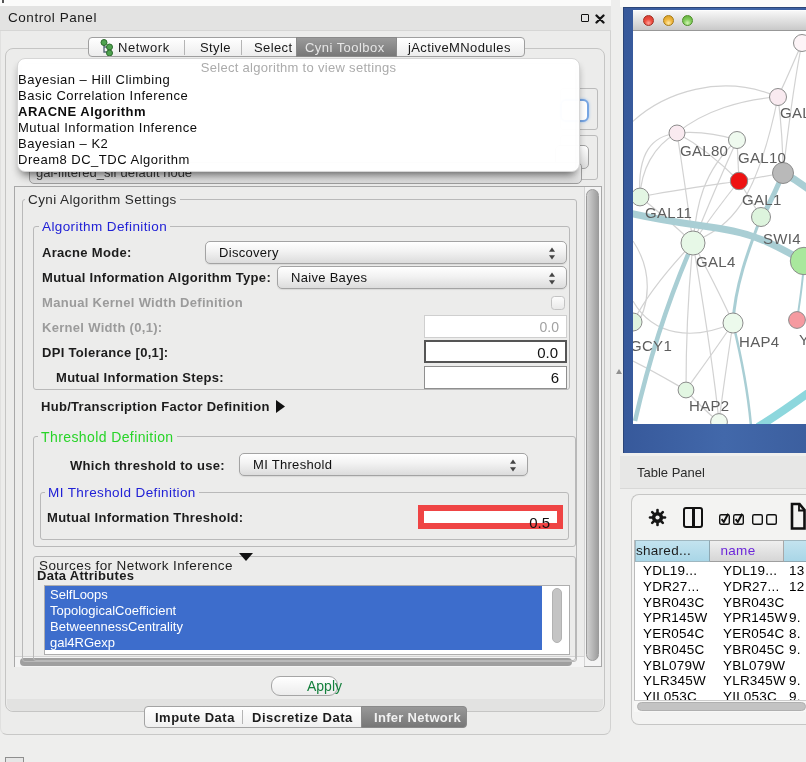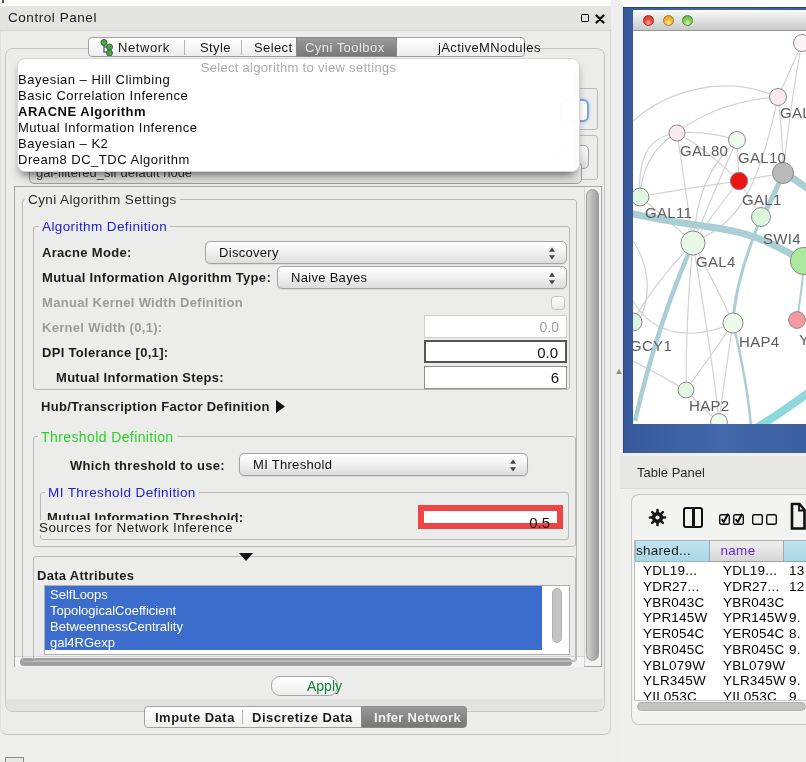--- a/index.html
+++ b/index.html
@@ -45,21 +45,21 @@
   <svg class="abs" style="left:100px;top:39px;" width="15" height="17" viewBox="0 0 15 17">
     <path d="M4 4 L4 13 L9 13 M4 8 L8 8" stroke="#5a6b7a" stroke-width="1.4" fill="none"></path>
     <circle cx="4" cy="3.5" r="3" fill="#4fa34f" stroke="#2c6b2c"></circle>
     <circle cx="9.5" cy="8" r="3" fill="#4fa34f" stroke="#2c6b2c"></circle>
     <circle cx="9.5" cy="14" r="3" fill="#4fa34f" stroke="#2c6b2c"></circle>
   </svg>
   <div class="abs" style="left:118px;top:40px;font-size:13px;letter-spacing:0.6px;color:#191919;">Network</div>
   <div class="abs" style="left:200px;top:40px;font-size:13px;letter-spacing:0.4px;color:#191919;">Style</div>
   <div class="abs" style="left:254px;top:40px;font-size:13px;letter-spacing:0.4px;color:#191919;">Select</div>
   <div class="abs" style="left:305px;top:40px;font-size:13px;letter-spacing:0.45px;color:#e6e6e6;">Cyni Toolbox</div>
-  <div class="abs" style="left:408px;top:40px;font-size:13px;letter-spacing:0.4px;color:#191919;margin-left:30px;">jActiveMNodules</div>
+  <div class="abs" style="left:408px;top:40px;font-size:13px;letter-spacing:0.4px;color:#191919;">jActiveMNodules</div>
 
   <div class="abs" style="left:7px;top:699px;width:596px;height:12px;background:#e2e2e1;border-radius:0 0 7px 7px;"></div>
 
   <div class="abs" style="left:560px;top:88px;width:38px;height:42px;border:1px solid #bbb;border-radius:3px;background:#ececeb;"></div>
   <div class="abs" style="left:560px;top:99px;width:29px;height:23px;border:2px solid #77a5e2;border-radius:6px;background:#fff;box-shadow:0 0 3px #9cc0ee;"></div>
   <div class="abs" style="left:560px;top:135px;width:38px;height:45px;border:1px solid #bbb;border-radius:3px;background:#ececeb;"></div>
   <div class="abs" style="left:555px;top:145px;width:34px;height:24px;border:1px solid #a3a3a3;border-radius:5px;background:linear-gradient(#ffffff,#dcdcdc);"></div>
 
   <div class="abs" style="left:14px;top:186px;width:588px;height:481px;border:1px solid #a8a8a8;background:#ececeb;"></div>
 
@@ -129,21 +129,21 @@
   </div>
 
   <div class="gbox" style="left:40px;top:492px;width:529px;height:48px;"></div>
   <div class="abs gtitle" style="left:45px;top:485px;color:#2121d6;">MI Threshold Definition</div>
   <div class="abs lbl" style="left:47px;top:510px;">Mutual Information Threshold:</div>
   <div class="field" style="left:418px;top:505px;width:145px;height:24px;border:6px solid #ef4444;">
       <span style="font-size:15px;top:3px;">0.5</span>
     </div>
 
   <div class="gbox" style="left:33px;top:556px;width:543px;height:105px;"></div>
-  <div class="abs gtitle" style="left:36px;top:520px;color:#1e1e1e;">Sources for Network Inference</div>
+  <div class="abs gtitle" style="left:36px;top:558px;color:#1e1e1e;">Sources for Network Inference</div>
   <svg class="abs" style="left:239px;top:552px;" width="14" height="10" viewBox="0 0 14 10">
       <path d="M0 1 L14 1 L7 9 Z" fill="#111"></path>
     </svg>
   <div class="abs lbl" style="left:37px;top:568px;">Data Attributes</div>
 
   <div class="abs" style="left:44px;top:585px;width:526px;height:70px;background:#fff;border:1px solid #aeaeae;"></div>
   <div class="abs" style="left:45px;top:586px;width:497px;height:64px;background:#3d6dcc;"></div>
   <div class="abs" style="left:50px;top:587px;font-size:13px;color:#fff;line-height:15.9px;">SelfLoops<br>TopologicalCoefficient<br>BetweennessCentrality<br>gal4RGexp</div>
   <div class="abs" style="left:552px;top:588px;width:10px;height:55px;background:#c4c4c4;border:1px solid #b2b2b2;border-radius:6px;"></div>
 

